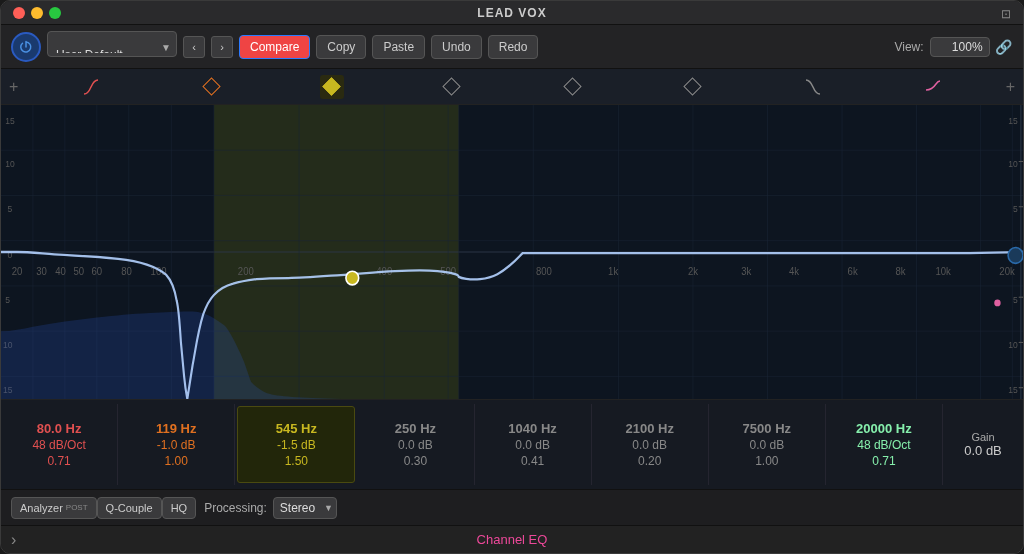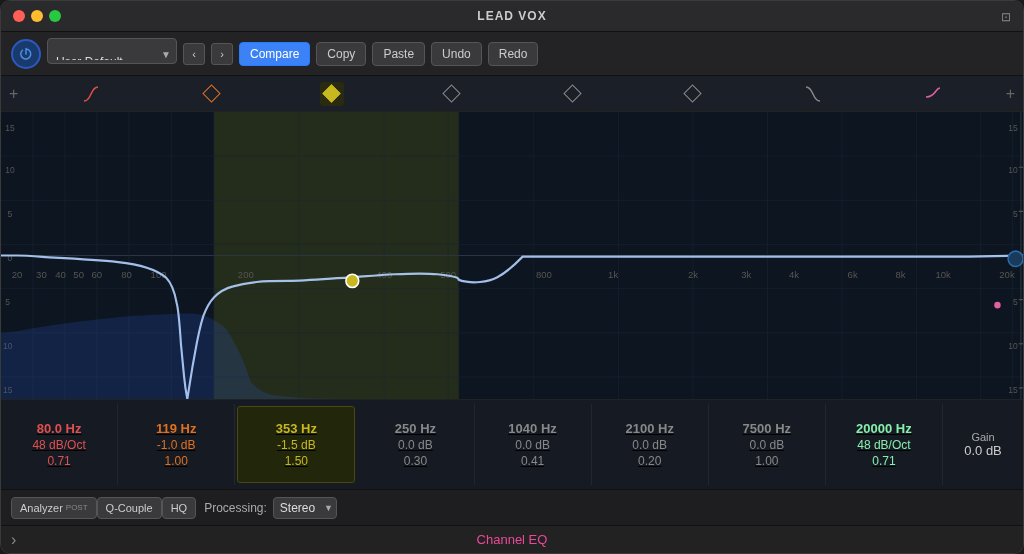--- a/index.html
+++ b/index.html
@@ -16,21 +16,21 @@
       height: 554px;
       background: #1c1c1e;
       border-radius: 10px;
       border: 1px solid #3a3a3a;
       overflow: hidden;
       display: flex;
       flex-direction: column;
     }
     .title-bar {
       background: #2a2a2c;
-      height: 31px;
+      height: 24px;
       display: flex;
       align-items: center;
       justify-content: center;
       position: relative;
       border-bottom: 1px solid #111;
     }
     .title-bar-controls {
       position: absolute;
       left: 12px;
       display: flex;
@@ -111,21 +111,21 @@
       border-radius: 4px;
       color: #ccc;
       font-size: 12px;
       padding: 3px 10px;
       height: 24px;
       cursor: pointer;
       display: flex;
       align-items: center;
     }
     .toolbar-btn.active {
-      background: #3b82f6;
+      background: #ef4444;
       border-color: #2a7aff;
       color: #fff;
     }
     .toolbar-spacer { flex: 1; }
     .view-section {
       display: flex;
       align-items: center;
       gap: 6px;
       color: #aaa;
       font-size: 12px;
@@ -203,21 +203,20 @@
     }
     .band-info {
       flex: 1;
       display: flex;
       flex-direction: column;
       align-items: center;
       justify-content: center;
       gap: 2px;
       border-right: 1px solid #252530;
       padding: 4px 6px;
-      text-decoration: underline;
     }
     .band-info.active-band {
       background: #22260a;
       border: 1px solid #4a4a10;
       border-radius: 3px;
       margin: 2px;
     }
     .band-freq {
       font-size: 13px;
       font-weight: 600;
@@ -356,20 +355,27 @@
     <div class="toolbar-btn">
       <span>Paste</span>
     </div>
     <div class="toolbar-btn">
       <span>Undo</span>
     </div>
     <div class="toolbar-btn">
       <span>Redo</span>
     </div>
     <div class="toolbar-spacer"></div>
+    <div class="view-section">
+      <span>View:</span>
+      <div style="position:relative;display:inline-block;">
+        <input class="view-input" type="text" value="100%" style="">
+      </div>
+      <span class="link-icon">🔗</span>
+    </div>
   </div>
 
   <div class="eq-area">
 
     <div class="eq-bands-row">
       <span class="plus-btn plus-left">+</span>
 
       <div class="band-handle band-pink" style="color:#e05050;">
         <svg width="22" height="22" viewBox="0 0 22 22">
             <path d="M4 18 Q8 18 11 11 Q14 4 18 4" stroke="#e05050" stroke-width="1.5" fill="none"></path>
@@ -523,21 +529,21 @@
         <span class="band-q freq-red">0.71</span>
       </div>
 
       <div class="band-info">
         <span class="band-freq freq-orange">119 Hz</span>
         <span class="band-gain freq-orange">-1.0 dB</span>
         <span class="band-q freq-orange">1.00</span>
       </div>
 
       <div class="band-info active-band">
-        <span class="band-freq" style="color:#c8b820;">353 Hz</span>
+        <span class="band-freq" style="color:#c8b820;">545 Hz</span>
         <span class="band-gain" style="color:#c8b820;">-1.5 dB</span>
         <span class="band-q" style="color:#c8b820;">1.50</span>
       </div>
 
       <div class="band-info">
         <span class="band-freq freq-gray">250 Hz</span>
         <span class="band-gain freq-gray">0.0 dB</span>
         <span class="band-q freq-gray">0.30</span>
       </div>
 

